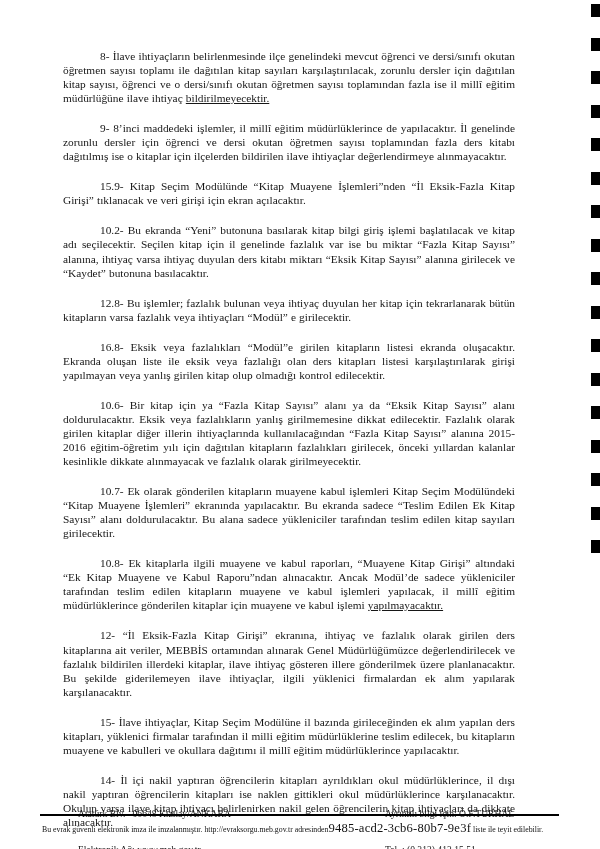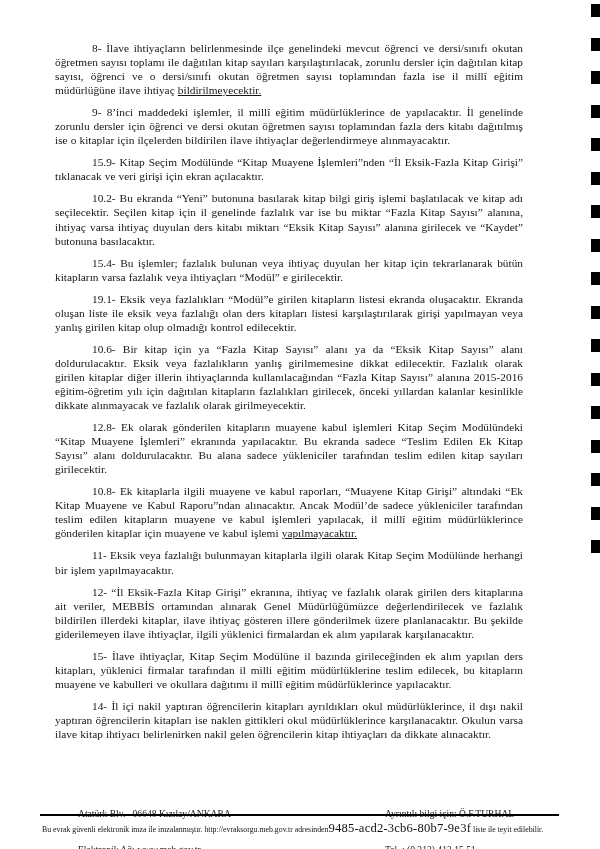--- a/index.html
+++ b/index.html
@@ -9,21 +9,21 @@
     font-family:"Liberation Serif", serif;
     position:relative;
     overflow:hidden;
     color:#141414;
   }
   .page{position:absolute;inset:0;background:#fff;}
   .doc{
     position:absolute;left:47px;top:33px;width:484px;
   }
   p.para{
-    margin:8px;
+    margin:16px;
     text-align:justify;
     font-size:11.35px;
     line-height:14.05px;
     text-indent:37px;
     color:#161616;
     word-spacing:0.3px;
   }
   p.para span.u{text-decoration:underline;}
   p.para span.b{font-weight:normal;}
   .footer{
@@ -54,26 +54,25 @@
 </head>
 <body>
 
 <div class="page">
 
   <div class="doc">
       <p class="para"><span>8- İlave ihtiyaçların belirlenmesinde ilçe genelindeki mevcut öğrenci ve dersi/sınıfı okutan öğretmen sayısı toplamı ile dağıtılan kitap sayıları karşılaştırılacak, zorunlu dersler için dağıtılan kitap sayısı, öğrenci ve o dersi/sınıfı okutan öğretmen sayısı toplamından fazla ise il millî eğitim müdürlüğüne ilave ihtiyaç </span><span class="u">bildirilmeyecektir.</span></p>
       <p class="para"><span>9- 8’inci maddedeki işlemler, il millî eğitim müdürlüklerince de yapılacaktır. İl genelinde zorunlu dersler için öğrenci ve dersi okutan öğretmen sayısı toplamından fazla ders kitabı dağıtılmış ise o kitaplar için ilçelerden bildirilen ilave ihtiyaçlar değerlendirmeye alınmayacaktır.</span></p>
       <p class="para"><span>15.9- Kitap Seçim Modülünde “Kitap Muayene İşlemleri”nden “İl Eksik-Fazla Kitap Girişi” tıklanacak ve veri girişi için ekran açılacaktır.</span></p>
       <p class="para"><span>10.2- Bu ekranda “Yeni” butonuna basılarak kitap bilgi giriş işlemi başlatılacak ve kitap adı seçilecektir. Seçilen kitap için il genelinde fazlalık var ise bu miktar “Fazla Kitap Sayısı” alanına, ihtiyaç varsa ihtiyaç duyulan ders kitabı miktarı “Eksik Kitap Sayısı” alanına girilecek ve “Kaydet” butonuna basılacaktır.</span></p>
-      <p class="para"><span>15.4- Bu işlemler; fazlalık bulunan veya ihtiyaç duyulan her kitap için tekrarlanarak bütün kitapların varsa fazlalık veya ihtiyaçları “Modül” e girilecektir.</span></p>
-      <p class="para"><span>19.1- Eksik veya fazlalıkları “Modül”e girilen kitapların listesi ekranda oluşacaktır. Ekranda oluşan liste ile eksik veya fazlalığı olan ders kitapları listesi karşılaştırılarak girişi yapılmayan veya yanlış girilen kitap olup olmadığı kontrol edilecektir.</span></p>
+      <p class="para"><span>12.8- Bu işlemler; fazlalık bulunan veya ihtiyaç duyulan her kitap için tekrarlanarak bütün kitapların varsa fazlalık veya ihtiyaçları “Modül” e girilecektir.</span></p>
+      <p class="para"><span>16.8- Eksik veya fazlalıkları “Modül”e girilen kitapların listesi ekranda oluşacaktır. Ekranda oluşan liste ile eksik veya fazlalığı olan ders kitapları listesi karşılaştırılarak girişi yapılmayan veya yanlış girilen kitap olup olmadığı kontrol edilecektir.</span></p>
       <p class="para"><span>10.6- Bir kitap için ya “Fazla Kitap Sayısı” alanı ya da “Eksik Kitap Sayısı” alanı doldurulacaktır. Eksik veya fazlalıkların yanlış girilmemesine dikkat edilecektir. Fazlalık olarak girilen kitaplar diğer illerin ihtiyaçlarında kullanılacağından “Fazla Kitap Sayısı” alanına </span><span class="b">2015-2016</span><span> eğitim-öğretim yılı için dağıtılan kitapların fazlalıkları girilecek, önceki yıllardan kalanlar kesinlikle dikkate alınmayacak ve fazlalık olarak girilmeyecektir.</span></p>
-      <p class="para"><span>12.8- Ek olarak gönderilen kitapların muayene kabul işlemleri Kitap Seçim Modülündeki “Kitap Muayene İşlemleri” ekranında yapılacaktır. Bu ekranda sadece “Teslim Edilen Ek Kitap Sayısı” alanı doldurulacaktır. Bu alana sadece yükleniciler tarafından teslim edilen kitap sayıları girilecektir.</span></p>
+      <p class="para"><span>10.7- Ek olarak gönderilen kitapların muayene kabul işlemleri Kitap Seçim Modülündeki “Kitap Muayene İşlemleri” ekranında yapılacaktır. Bu ekranda sadece “Teslim Edilen Ek Kitap Sayısı” alanı doldurulacaktır. Bu alana sadece yükleniciler tarafından teslim edilen kitap sayıları girilecektir.</span></p>
       <p class="para"><span>10.8- Ek kitaplarla ilgili muayene ve kabul raporları, “Muayene Kitap Girişi” altındaki “Ek Kitap Muayene ve Kabul Raporu”ndan alınacaktır. Ancak Modül’de sadece yükleniciler tarafından teslim edilen kitapların muayene ve kabul işlemleri yapılacak, il millî eğitim müdürlüklerince gönderilen kitaplar için muayene ve kabul işlemi </span><span class="u">yapılmayacaktır.</span></p>
-      <p class="para"><span>11- Eksik veya fazlalığı bulunmayan kitaplarla ilgili olarak Kitap Seçim Modülünde herhangi bir işlem yapılmayacaktır.</span></p>
       <p class="para"><span>12- “İl Eksik-Fazla Kitap Girişi” ekranına, ihtiyaç ve fazlalık olarak girilen ders kitaplarına ait veriler, MEBBİS ortamından alınarak Genel Müdürlüğümüzce değerlendirilecek ve fazlalık bildirilen illerdeki kitaplar, ilave ihtiyaç gösteren illere gönderilmek üzere planlanacaktır. Bu şekilde giderilemeyen ilave ihtiyaçlar, ilgili yüklenici firmalardan ek alım yapılarak karşılanacaktır.</span></p>
       <p class="para"><span>15- İlave ihtiyaçlar, Kitap Seçim Modülüne il bazında girileceğinden ek alım yapılan ders kitapları, yüklenici firmalar tarafından il milli eğitim müdürlüklerine teslim edilecek, bu kitapların muayene ve kabulleri ve okullara dağıtımı il millî eğitim müdürlüklerince yapılacaktır.</span></p>
       <p class="para"><span>14- İl içi nakil yaptıran öğrencilerin kitapları ayrıldıkları okul müdürlüklerince, il dışı nakil yaptıran öğrencilerin kitapları ise naklen gittikleri okul müdürlüklerince karşılanacaktır. Okulun varsa ilave kitap ihtiyacı belirlenirken nakil gelen öğrencilerin kitap ihtiyaçları da dikkate alınacaktır.</span></p>
     </div>
 
   <div class="footer">
     <div class="col-left">
       <div>Atatürk Blv.   06648 Kızılay/ANKARA</div>
       <div>Elektronik Ağ: www.meb.gov.tr</div>
       

